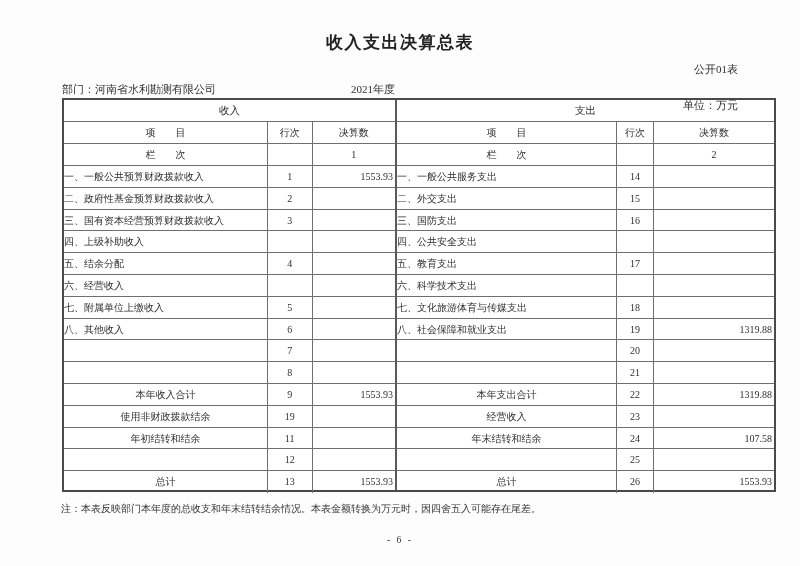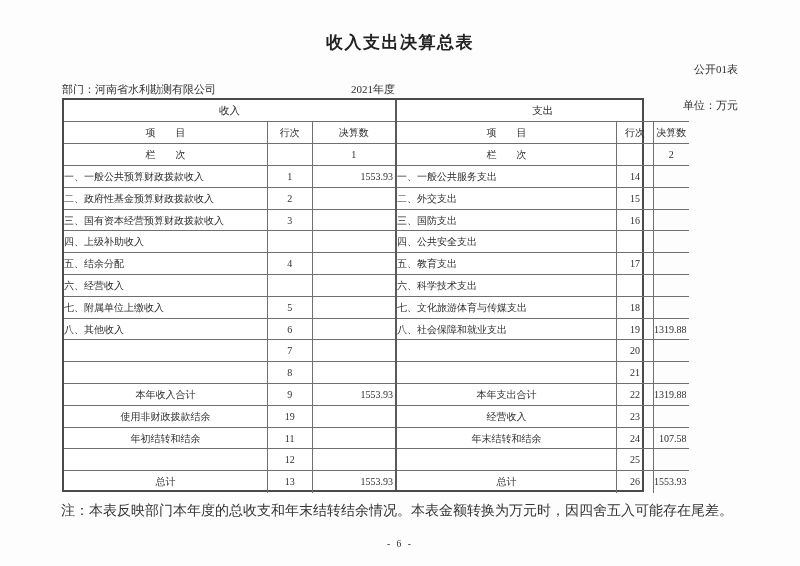--- a/index.html
+++ b/index.html
@@ -12,21 +12,21 @@
     margin-top:31px;text-align:center;font-size:17px;font-weight:bold;
     letter-spacing:1.5px;color:#222;
   }
   .meta{margin:8px 0 0 62px;width:676px;font-size:11px;}
   .code-line{text-align:right;}
   .info-line{position:relative;margin-top:5px;height:13px;}
   .info-dept{position:absolute;left:0;top:0;}
   .info-year{position:absolute;left:311px;top:0;transform:translateX(-50%);}
   .info-unit{position:absolute;right:0;top:16px;}
   .acct-table{
-    margin:3px 0 0 62px;width:582px;height:394px;
+    margin:3px 0 0 62px;width:714px;height:394px;
     border:2px solid #4a4a4a;display:flex;box-sizing:border-box;background:#fff;
   }
   .half{display:flex;flex-direction:column;box-sizing:border-box;}
   .half.left{width:333px;border-right:2px solid #5a5a5a;}
   .half.right{flex:1;}
   .trow{display:flex;box-sizing:border-box;border-bottom:1px solid #6f6f6f;flex:0 0 auto;}
   .trow:last-child{border-bottom:none;}
   .hrow{height:22px;line-height:21px;}
   .drow{height:21.8px;line-height:21px;}
   .span-head{
@@ -39,21 +39,21 @@
   .left  .c-line{width:45px;}
   .left  .c-amt{width:83px;}
   .right .c-item{width:220px;}
   .right .c-line{width:37px;}
   .right .c-amt{flex:1;}
   .c-item{text-align:left;}
   .c-item.center,.c-item.head{padding-left:0;text-align:center;}
   .c-line{text-align:center;}
   .c-amt{text-align:right;padding-right:2px;}
   .c-amt.head{text-align:center;padding-right:0;}
-  .note{margin:10px 0 0 61px;font-size:14px;color:#333;}
+  .note{margin:10px 0 0 61px;font-size:10px;color:#333;}
   .pageno{margin-top:19px;text-align:center;font-size:9.5px;letter-spacing:2px;}
 </style>
 </head>
 <body>
 
 <div class="title">收入支出决算总表</div>
 
 <div class="meta">
   <div class="code-line">公开01表</div>
   <div class="info-line">

